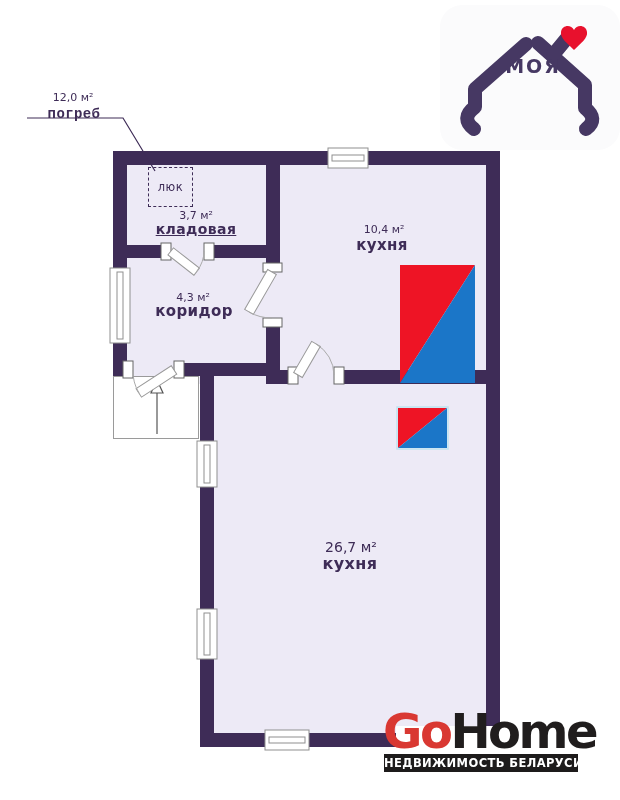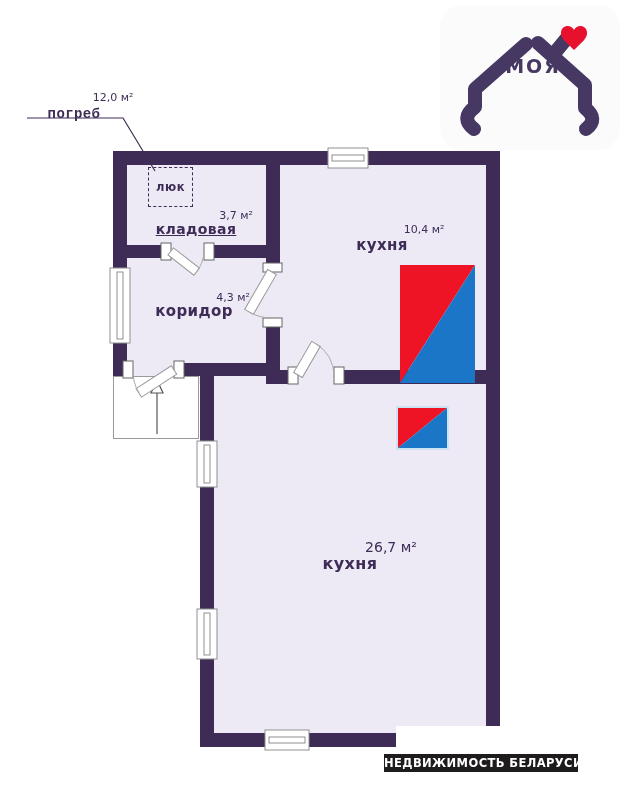--- a/index.html
+++ b/index.html
@@ -2,26 +2,26 @@
 <html><head>
 <meta charset="utf-8">
 <style>
   html,body{margin:0;padding:0;background:#ffffff;}
   body{width:620px;height:800px;position:relative;overflow:hidden;
        font-family:"DejaVu Sans","Liberation Sans",sans-serif;}
   #stage{position:absolute;left:0;top:0;width:620px;height:800px;}
   svg{position:absolute;left:0;top:0;}
   .lbl{position:absolute;transform:translate(-50%,-50%);color:#3e2c57;white-space:nowrap;
        text-align:center;line-height:1;}
-  .area{font-size:11px;font-weight:500;margin-left:40px;}
+  .area{font-size:11px;font-weight:500;}
   .room{font-weight:700;letter-spacing:.4px;}
   .hatch-box{position:absolute;left:148px;top:167px;width:45px;height:40px;
        border:1.6px dashed #3e2c57;box-sizing:border-box;display:flex;
        align-items:center;justify-content:center;}
-  .hatch-lbl{color:#3e2c57;font-weight:700;font-size:11.5px;letter-spacing:.5px;}
+  .hatch-lbl{color:#3e2c57;font-weight:400;font-size:11.5px;letter-spacing:.5px;}
   
   .agency{position:absolute;left:440px;top:5px;width:180px;height:145px;
        background:#fbfbfc;border-radius:22px;}
   .agency .word{position:absolute;left:93px;top:61px;transform:translate(-50%,-50%);
        color:#463863;font-weight:700;font-size:19px;letter-spacing:2px;}
   .agency .word2{position:absolute;left:92px;top:96px;transform:translate(-50%,-50%);
        color:#e8112d;font-weight:700;font-size:52px;letter-spacing:-5px;}
   
   .gh-mask{position:absolute;left:396px;top:726px;width:224px;height:60px;background:#ffffff;}
   .gh-text{position:absolute;left:383px;top:707px;font-size:48px;font-weight:700;
@@ -154,15 +154,16 @@
         <path d="M 34 124 Q 20 113 35 102 L 35 84 L 86 39"></path>
         <path d="M 98 38 L 145 80 L 145 103 Q 159 114 146 124"></path>
         <path d="M 113 50 L 127 33"></path>
       </g>
       <path d="M134 45 C 127 38 120 33 121 27 C 122 20 131 19 134 25 C 137 19 146 20 147 27 C 148 33 141 38 134 45 Z" fill="#e8112d"></path>
     </svg>
     <div class="word">МОЯ</div>
   </div>
 
   <div class="gh-mask"></div>
+  <div class="gh-text"><span class="go">Go</span><span class="home">Home</span></div>
   <div class="gh-bar">НЕДВИЖИМОСТЬ БЕЛАРУСИ</div>
 
 </div>
 
 </body></html>

